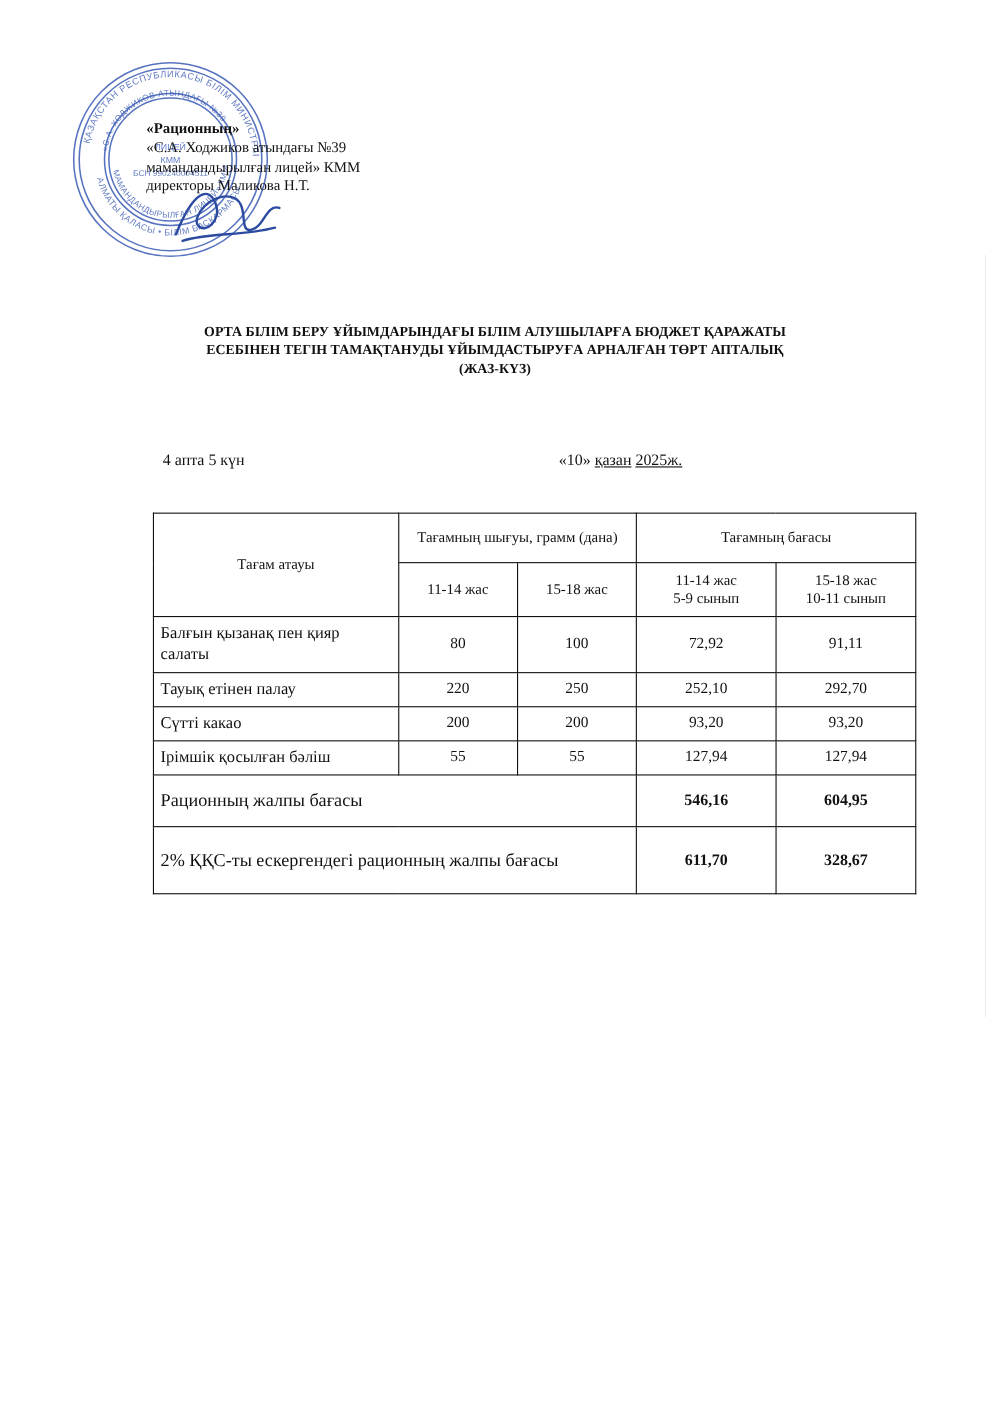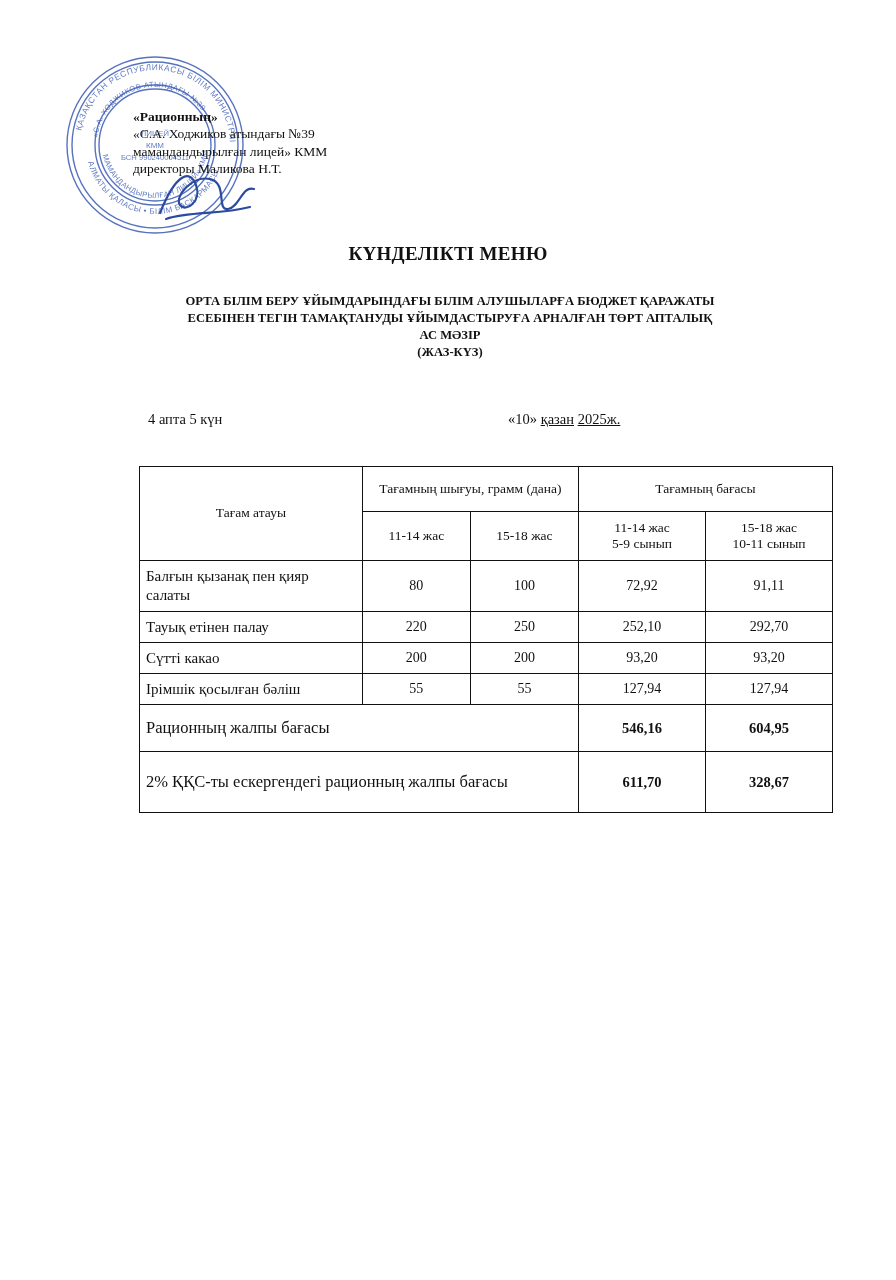--- a/index.html
+++ b/index.html
@@ -188,26 +188,24 @@
     </g>
   </svg>
 
   <div class="approval">
     <div class="bold">«Рационның»</div>
     <div>«С.А. Ходжиков атындағы №39</div>
     <div>мамандандырылған лицей» КММ</div>
     <div>директоры Маликова Н.Т.</div>
   </div>
 
-  <div class="doc-title">КҮНДЕЛІКТІ МЕНЮ</div>
 
   <div class="subtitle">
     <div>ОРТА БІЛІМ БЕРУ ҰЙЫМДАРЫНДАҒЫ БІЛІМ АЛУШЫЛАРҒА БЮДЖЕТ ҚАРАЖАТЫ</div>
     <div>ЕСЕБІНЕН ТЕГІН ТАМАҚТАНУДЫ ҰЙЫМДАСТЫРУҒА АРНАЛҒАН ТӨРТ АПТАЛЫҚ</div>
-    <div>АС МӘЗІР</div>
     <div class="season">(ЖАЗ-КҮЗ)</div>
   </div>
 
   <div class="meta-left">4 апта 5 күн</div>
   <div class="meta-right">
     <span>«10»</span>
     <span class="u">қазан</span>
     <span class="u">2025ж.</span>
   </div>
 

